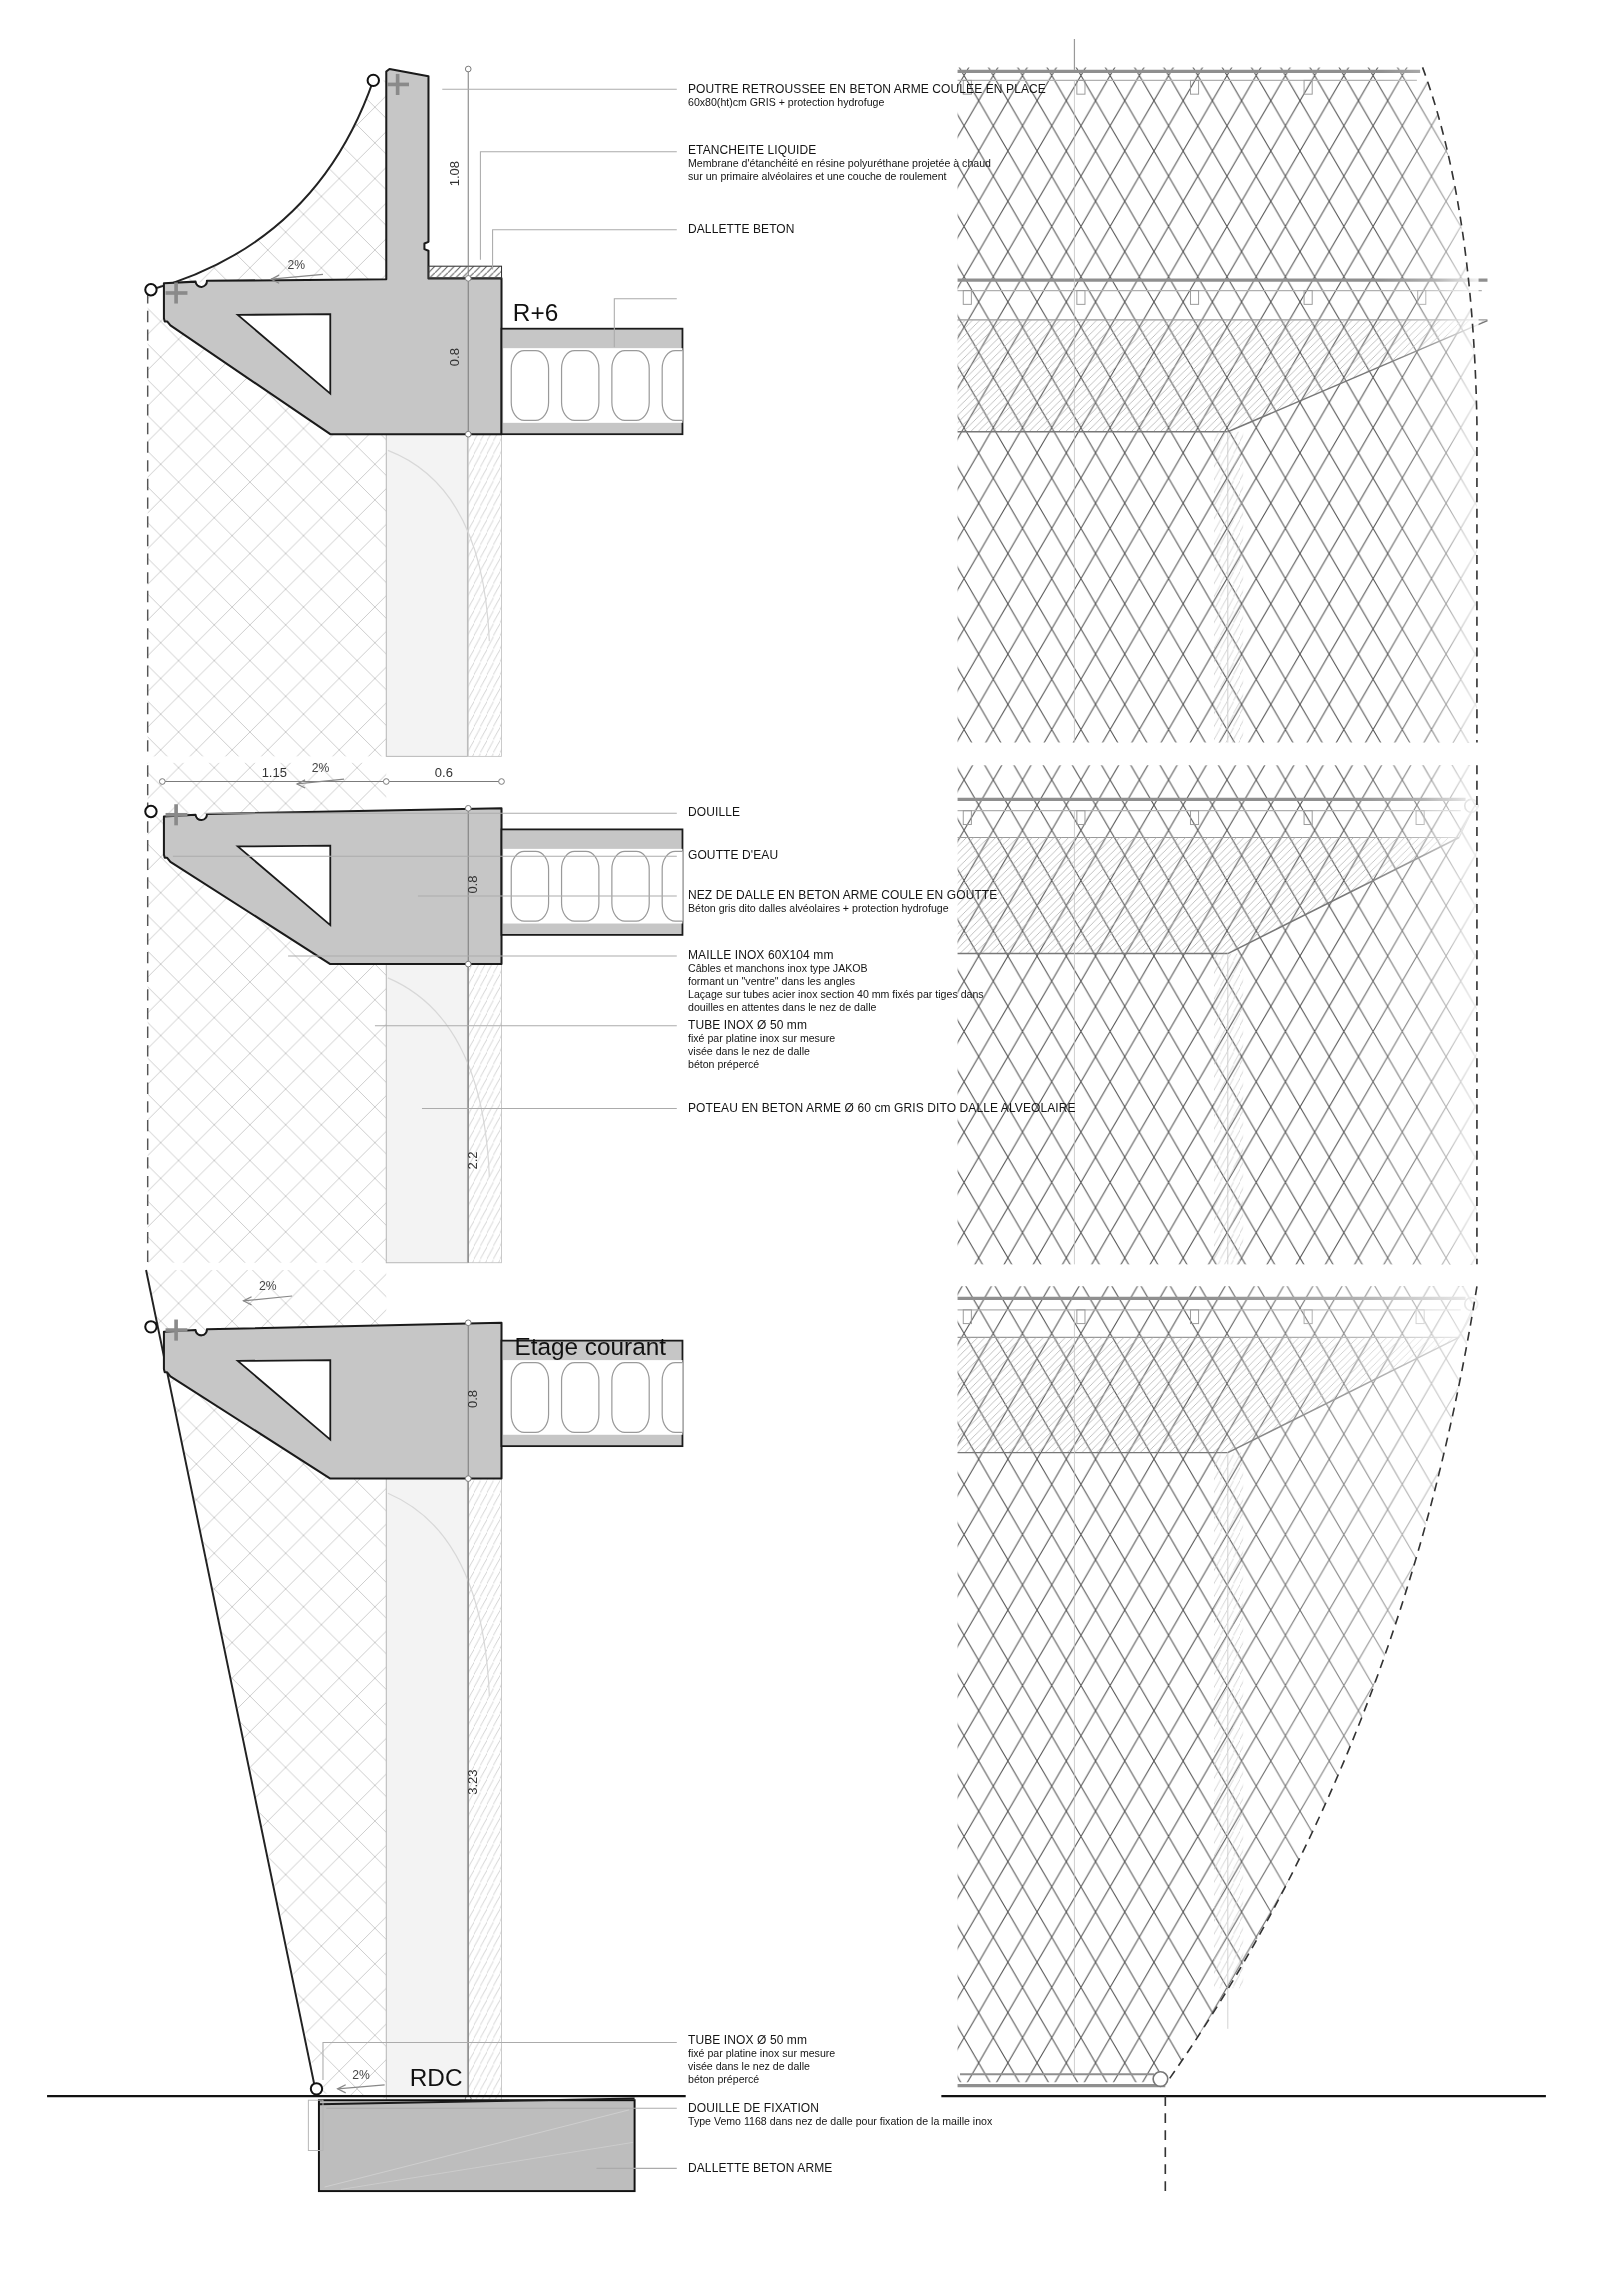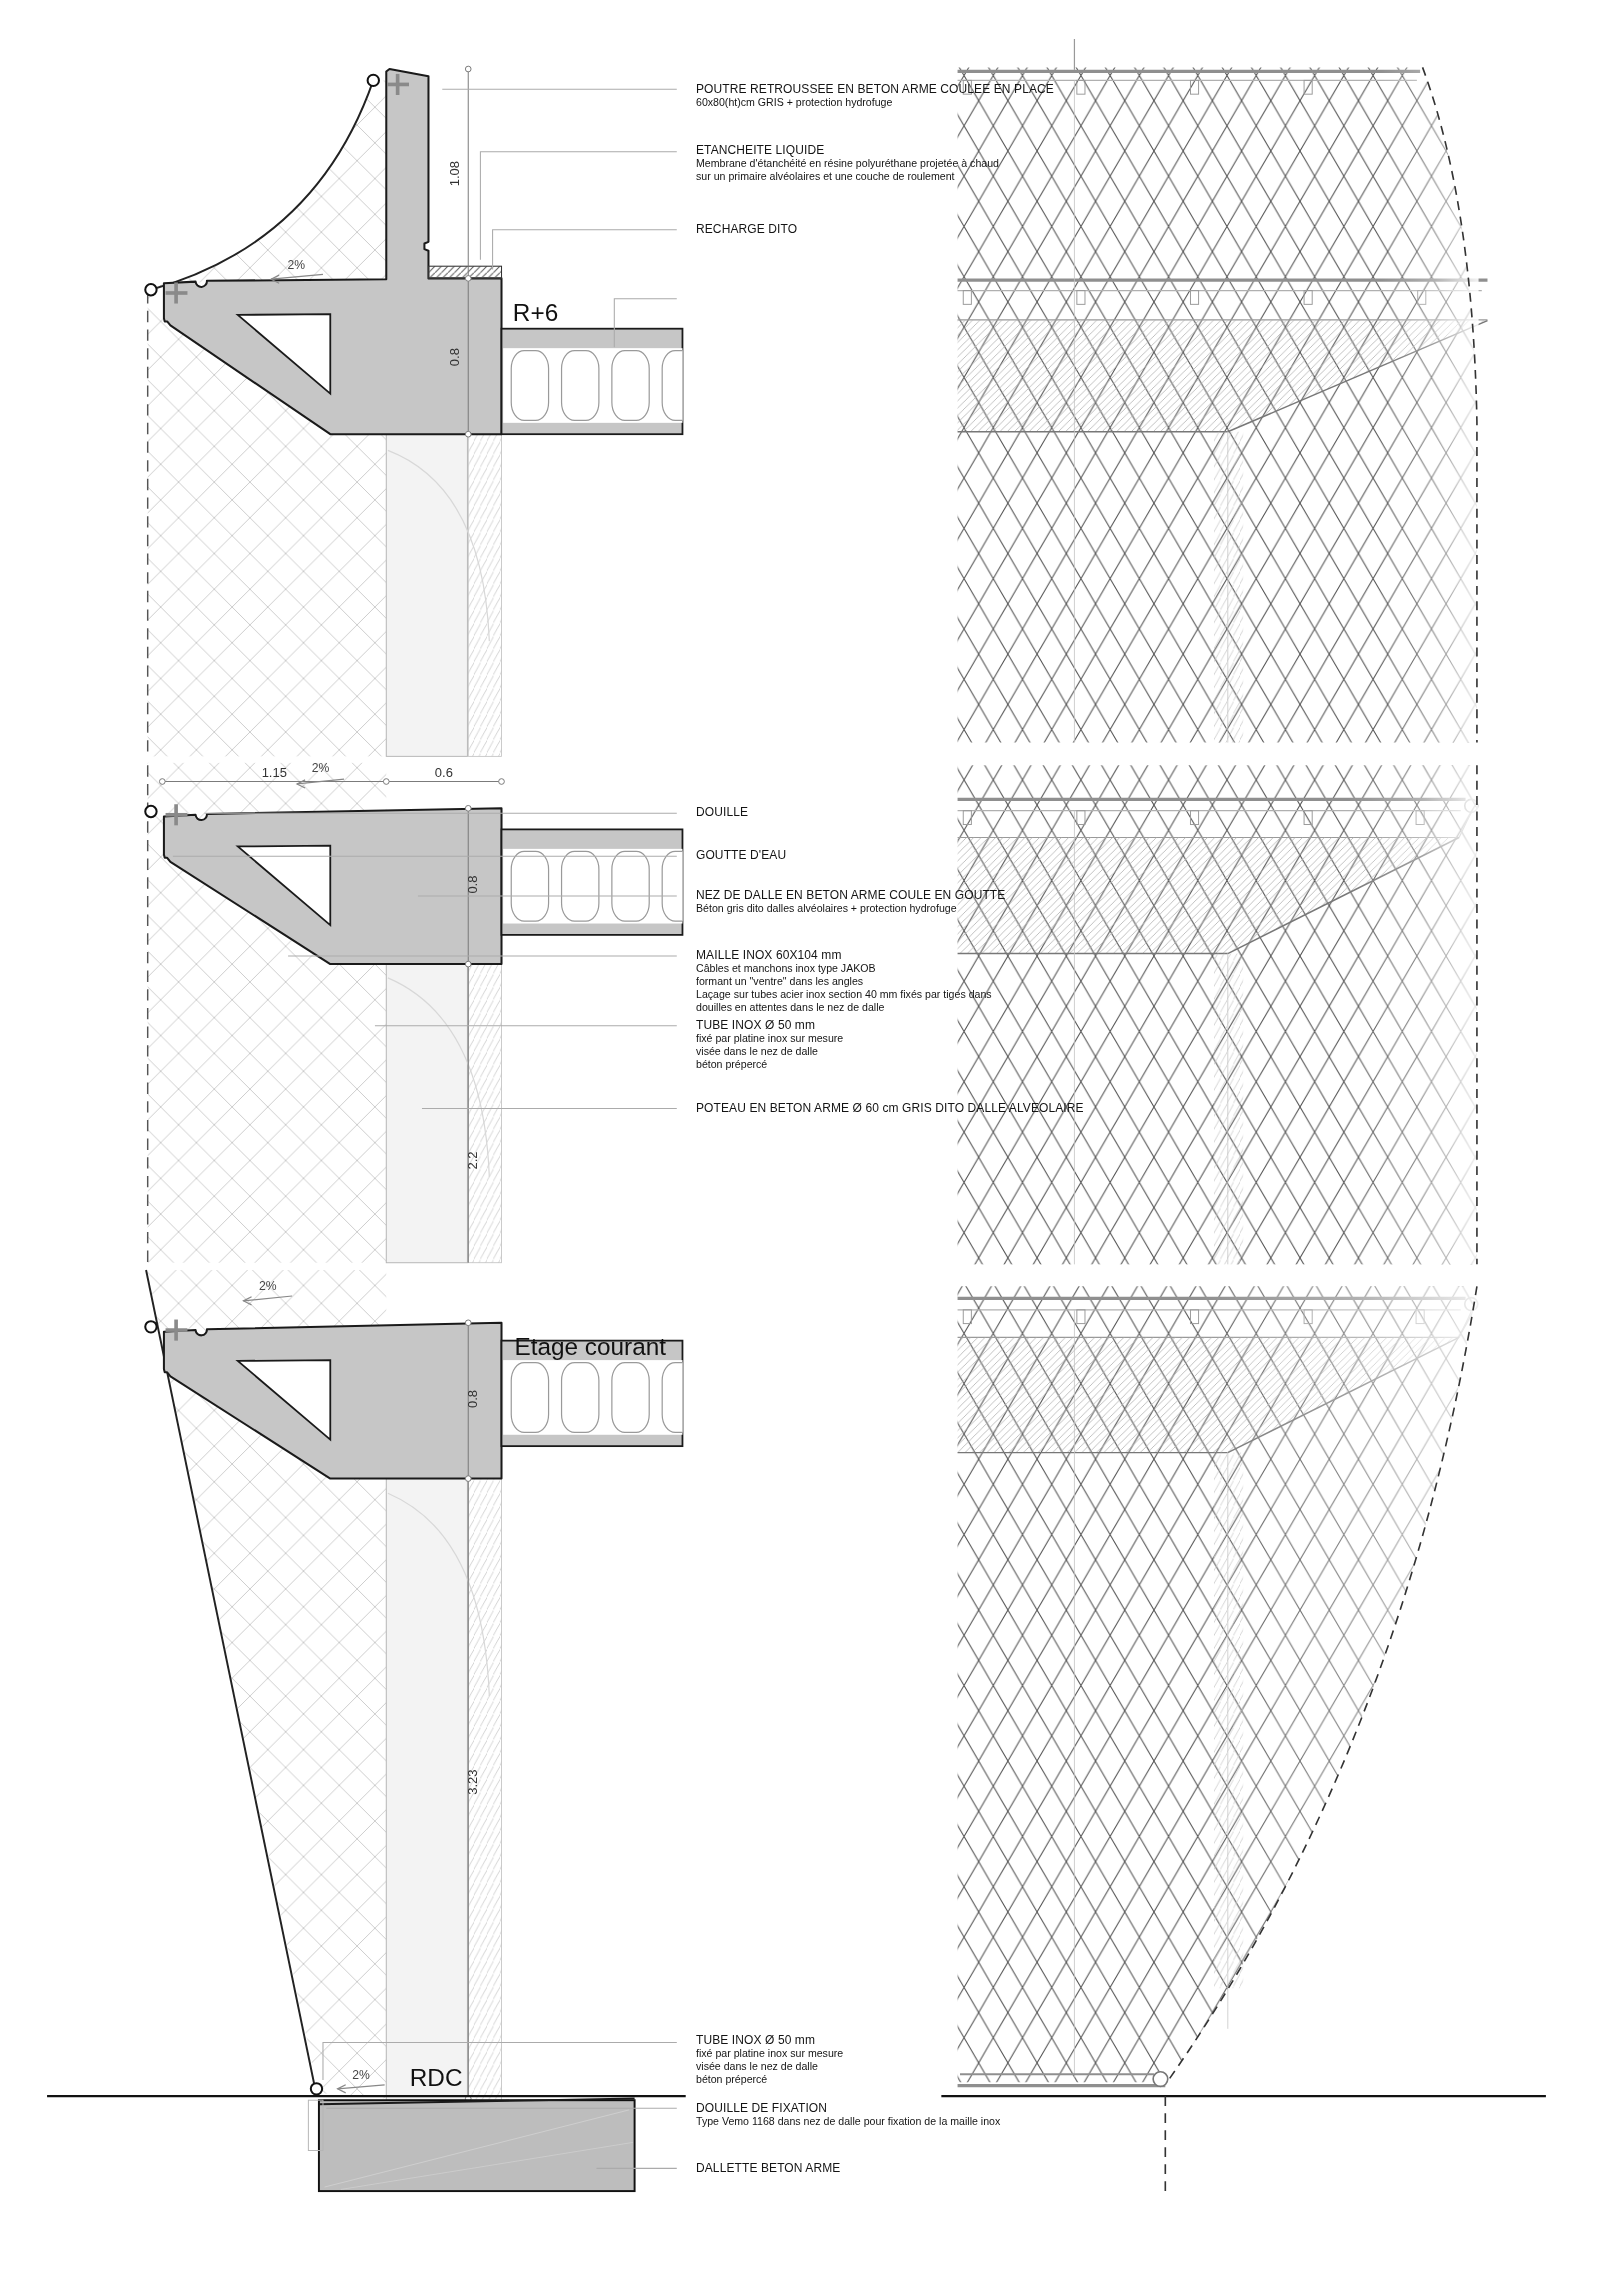--- a/index.html
+++ b/index.html
@@ -1,19 +1,19 @@
 <!DOCTYPE html>
 <html style="font-size:13px"><head>
 <meta charset="utf-8">
 <style>
   html,body{margin:0;padding:0;background:#ffffff;}
   body{width:1623px;height:2295px;position:relative;font-family:"Liberation Sans",sans-serif;}
   .sheet{position:absolute;inset:0;}
   svg{position:absolute;left:0;top:0;}
-  .labels{position:absolute;left:16px;top:0;width:1595px;height:2295px;pointer-events:none;}
+  .labels{position:absolute;left:8px;top:0;width:1595px;height:2295px;pointer-events:none;}
   .ann{position:absolute;left:680px;color:#141414;}
   .ann .t{display:block;font-size:12px;line-height:14px;letter-spacing:0.1px;}
   .ann .s{display:block;font-size:10.6px;line-height:13px;}
   .lvl{font-size:30px;fill:#111;}
   .dim{font-size:16px;fill:#333;}
   .slp{font-size:15px;fill:#444;}
 </style>
 </head>
 <body>
 
@@ -311,21 +311,21 @@
   <div class="ann" style="top:82px">
     <span class="t">POUTRE RETROUSSEE EN BETON ARME COULEE EN PLACE</span>
     <span class="s">60x80(ht)cm GRIS + protection hydrofuge</span>
   </div>
   <div class="ann" style="top:143px">
     <span class="t">ETANCHEITE LIQUIDE</span>
     <span class="s">Membrane d'étanchéité en résine polyuréthane projetée à chaud</span>
     <span class="s">sur un primaire alvéolaires et une couche de roulement</span>
   </div>
   <div class="ann" style="top:222px">
-    <span class="t">RECHARGE DITO</span>
+    <span class="t">DALLETTE BETON</span>
   </div>
   <div class="ann" style="top:805px">
     <span class="t">DOUILLE</span>
   </div>
   <div class="ann" style="top:848px">
     <span class="t">GOUTTE D'EAU</span>
   </div>
   <div class="ann" style="top:888px">
     <span class="t">NEZ DE DALLE EN BETON ARME COULE EN GOUTTE</span>
     <span class="s">Béton gris dito dalles alvéolaires + protection hydrofuge</span>

